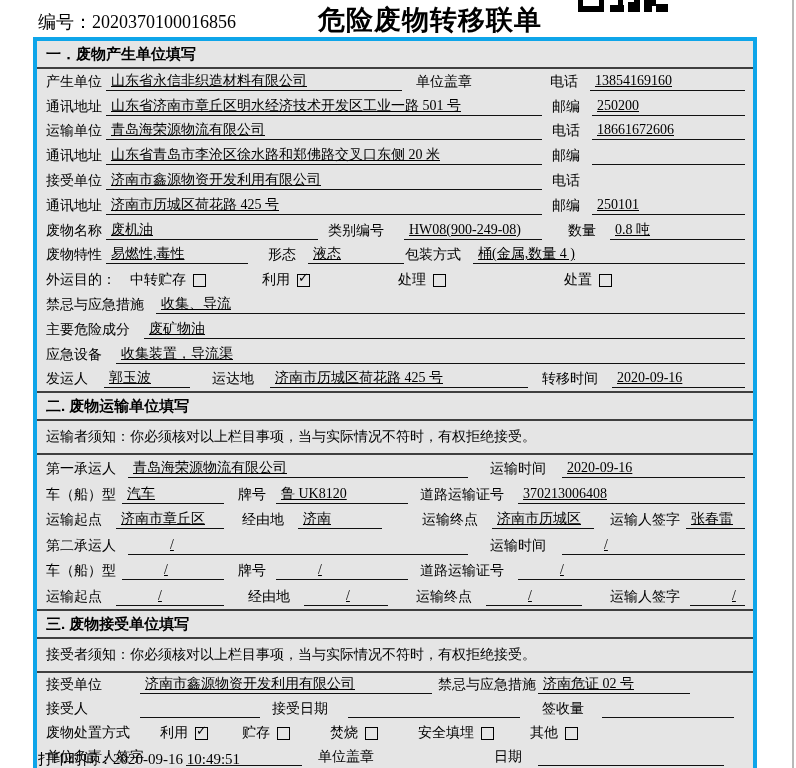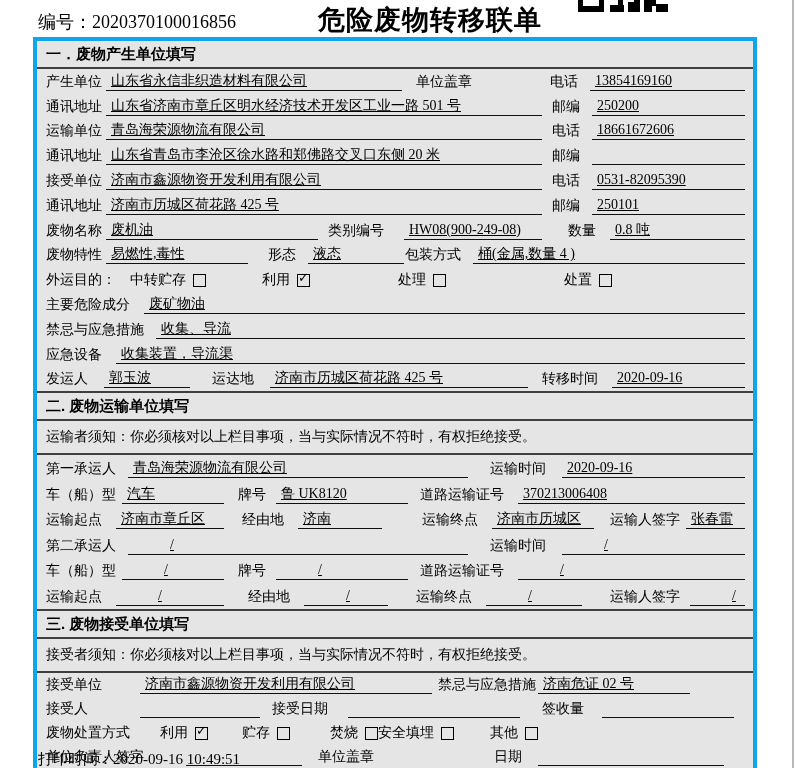--- a/index.html
+++ b/index.html
@@ -100,21 +100,20 @@
     <span class="lbl" style="width:60px">通讯地址</span>
     <span class="ul" style="width:436px">山东省青岛市李沧区徐水路和郑佛路交叉口东侧 20 米</span>
     <span class="lbl" style="margin-left:10px;width:30px">邮编</span>
     <span class="ul grow" style="margin-left:10px"></span>
   </div>
 
   <div class="row r1">
     <span class="lbl" style="width:60px">接受单位</span>
     <span class="ul" style="width:436px">济南市鑫源物资开发利用有限公司</span>
     <span class="lbl" style="margin-left:10px;width:30px">电话</span>
-    <span class="ul grow" style="margin-left:10px">0531-82095390</span>
   </div>
 
   <div class="row r1">
     <span class="lbl" style="width:60px">通讯地址</span>
     <span class="ul" style="width:436px">济南市历城区荷花路 425 号</span>
     <span class="lbl" style="margin-left:10px;width:30px">邮编</span>
     <span class="ul grow" style="margin-left:10px">250101</span>
   </div>
 
   <div class="row r1">
@@ -149,27 +148,27 @@
       <span>处理</span>
       <span class="cb"></span>
     </span>
     <span class="opt" style="margin-left:118px">
       <span>处置</span>
       <span class="cb"></span>
     </span>
   </div>
 
   <div class="row r1">
+    <span class="lbl" style="width:100px">禁忌与应急措施</span>
+    <span class="ul grow" style="margin-left:10px">收集、导流</span>
+  </div>
+
+  <div class="row r1">
     <span class="lbl" style="width:86px">主要危险成分</span>
     <span class="ul grow" style="margin-left:12px">废矿物油</span>
-  </div>
-
-  <div class="row r1">
-    <span class="lbl" style="width:100px">禁忌与应急措施</span>
-    <span class="ul grow" style="margin-left:10px">收集、导流</span>
   </div>
 
   <div class="row r1">
     <span class="lbl" style="width:60px">应急设备</span>
     <span class="ul grow" style="margin-left:10px">收集装置，导流渠</span>
   </div>
 
   <div class="row r1">
     <span class="lbl" style="width:46px">发运人</span>
     <span class="ul" style="margin-left:12px;width:86px">郭玉波</span>
@@ -262,21 +261,21 @@
       <span class="cb checked"></span>
     </span>
     <span class="opt" style="margin-left:34px">
       <span>贮存</span>
       <span class="cb"></span>
     </span>
     <span class="opt" style="margin-left:40px">
       <span>焚烧</span>
       <span class="cb"></span>
     </span>
-    <span class="opt" style="">
+    <span class="opt" style="margin-left:40px">
       <span>安全填埋</span>
       <span class="cb"></span>
     </span>
     <span class="opt" style="margin-left:36px">
       <span>其他</span>
       <span class="cb"></span>
     </span>
   </div>
 
   <div class="row r3">

